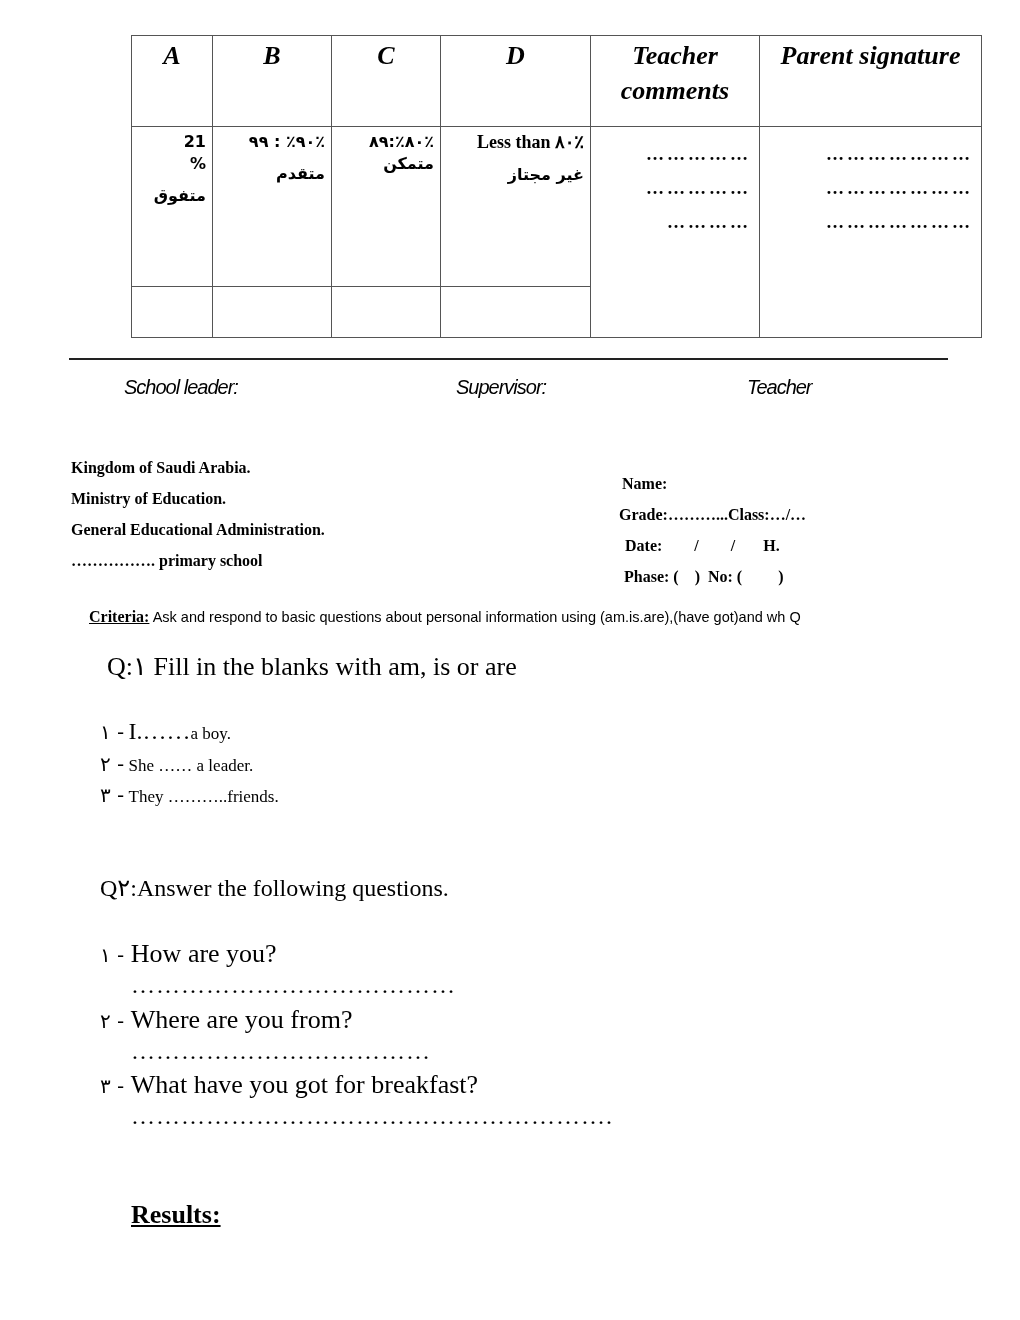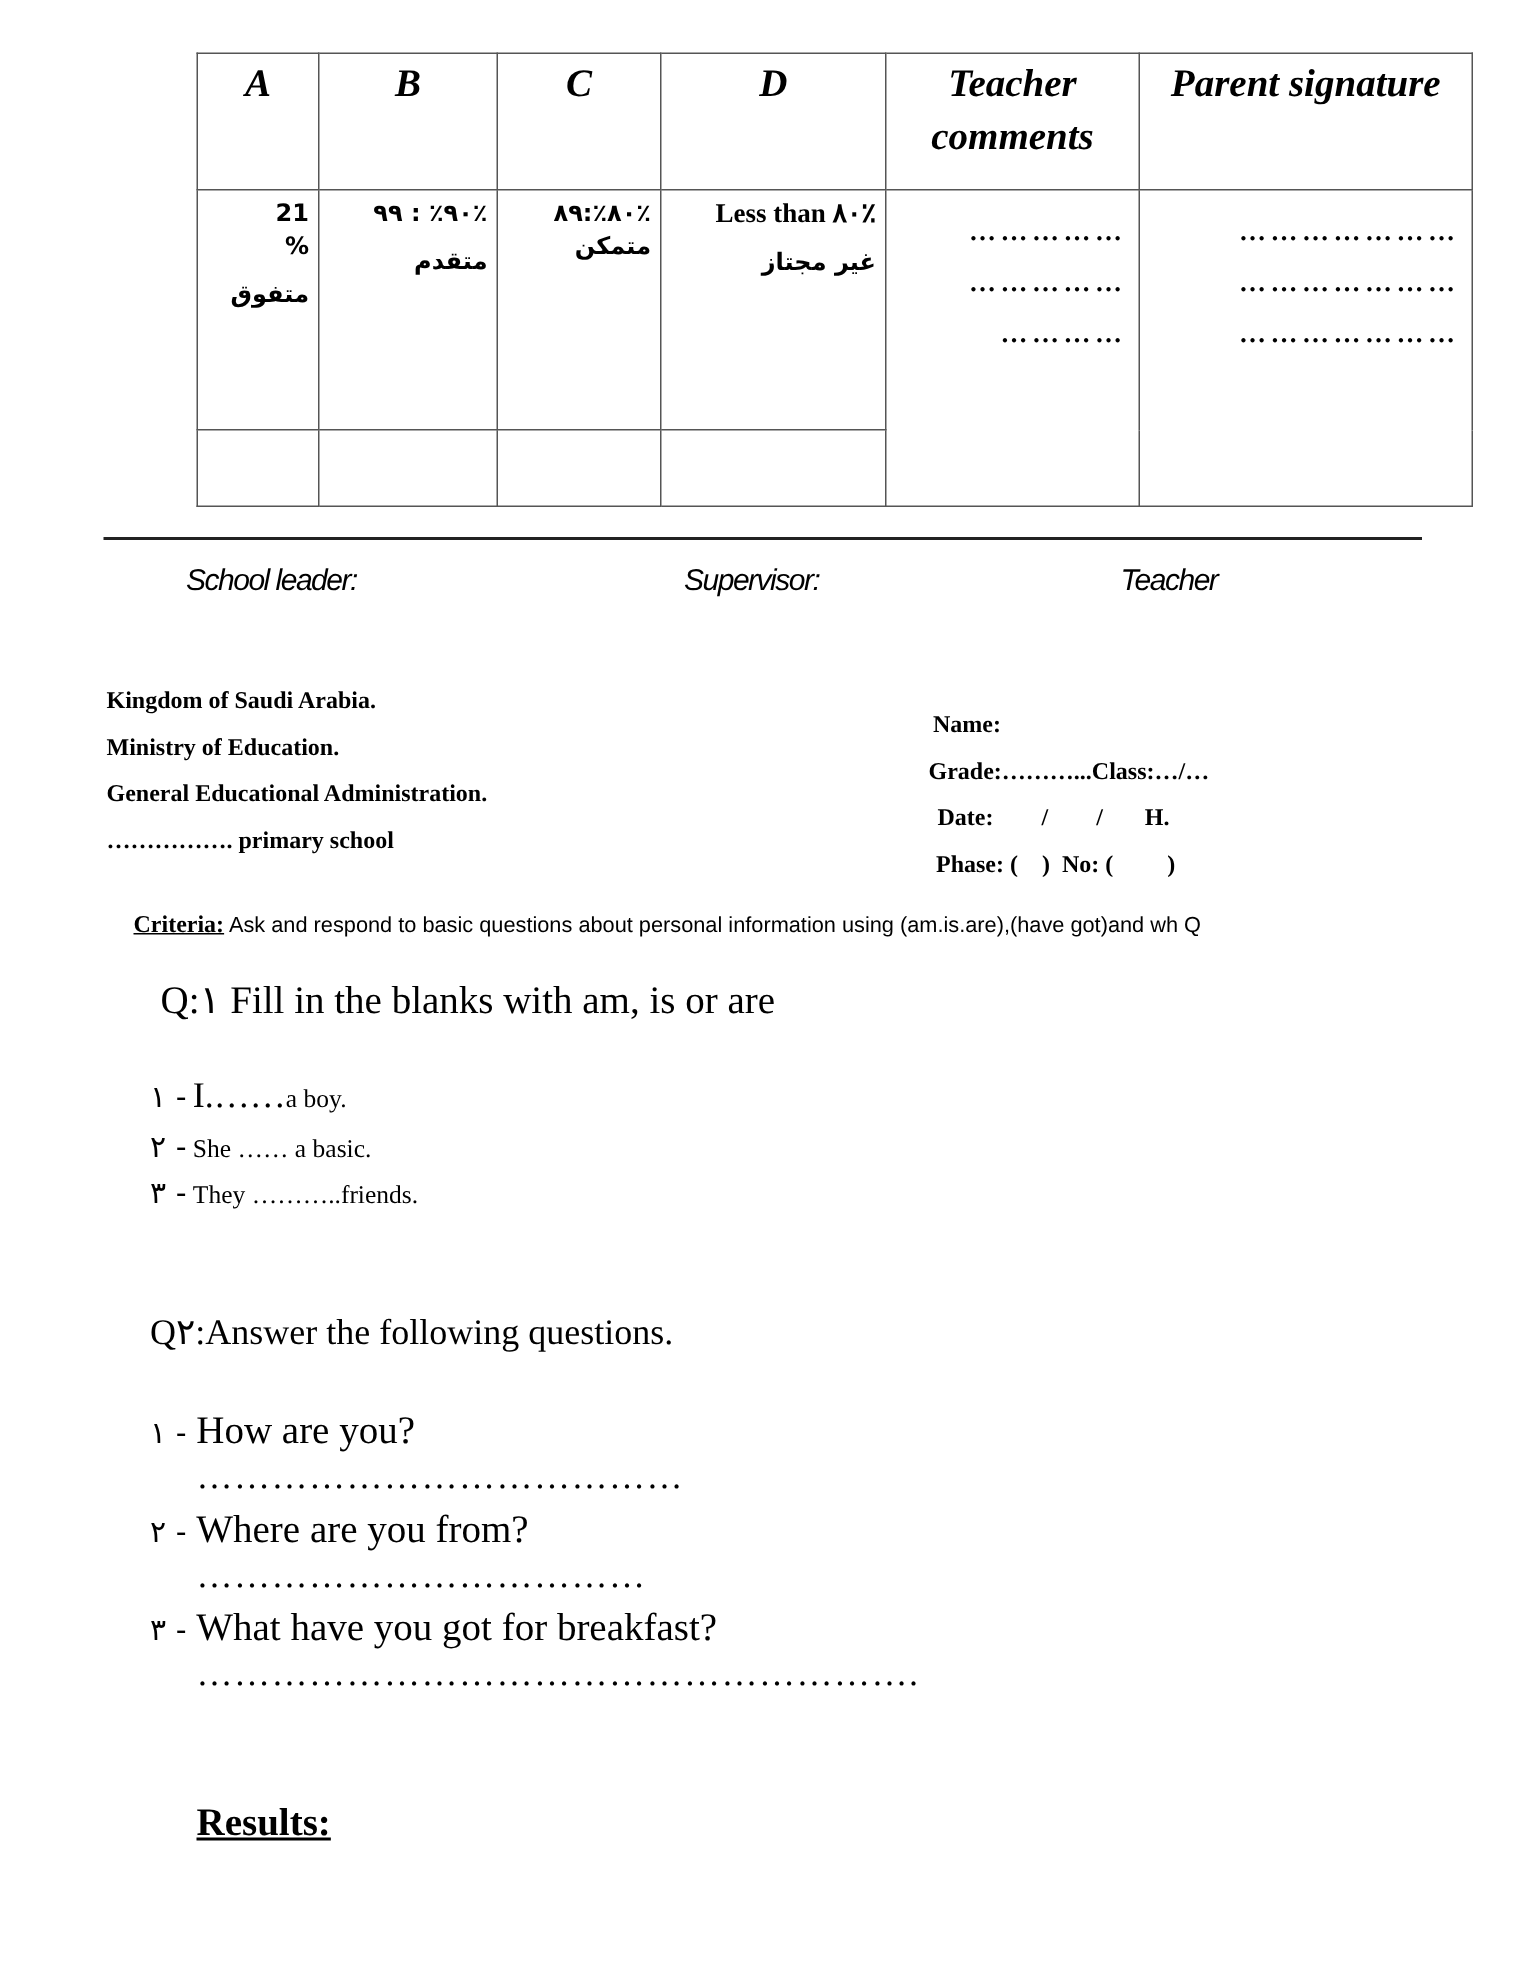--- a/index.html
+++ b/index.html
@@ -154,21 +154,21 @@
 </div>
 
 <div class="q1">Q:١ Fill in the blanks with am, is or are</div>
 
 <div class="q1-item" style="top:718px;">
   <span class="num">١ -</span>
   <span class="big">I.……</span><span>a boy.</span>
 </div>
 <div class="q1-item" style="top:752px;">
   <span class="num">٢ -</span>
-  <span>She  …… a basic.</span>
+  <span>She  …… a leader.</span>
 </div>
 <div class="q1-item" style="top:783px;">
   <span class="num">٣ -</span>
   <span>They ………..friends.</span>
 </div>
 
 <div class="q2">Q٢:Answer the following questions.</div>
 
 <div class="q2-item" style="top:939px;">
   <span class="num">١ -</span>

